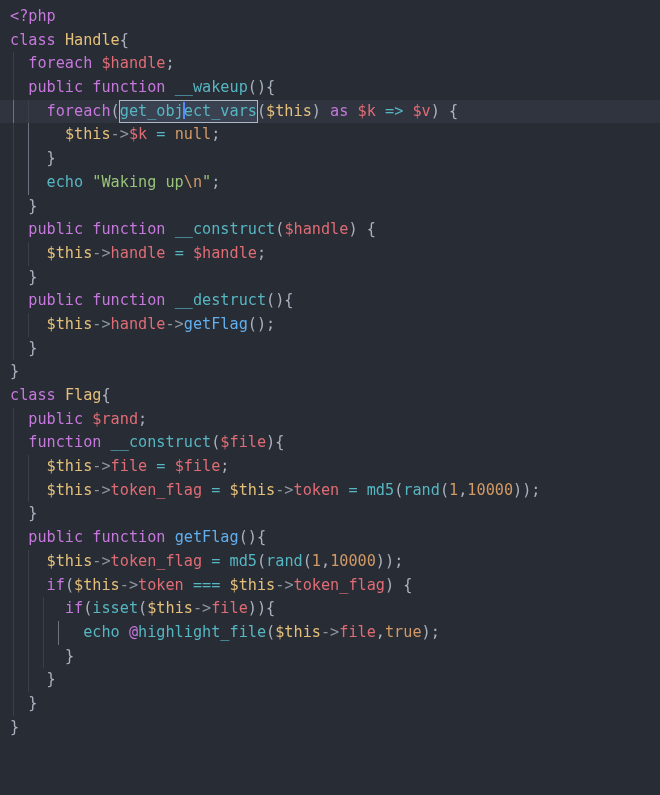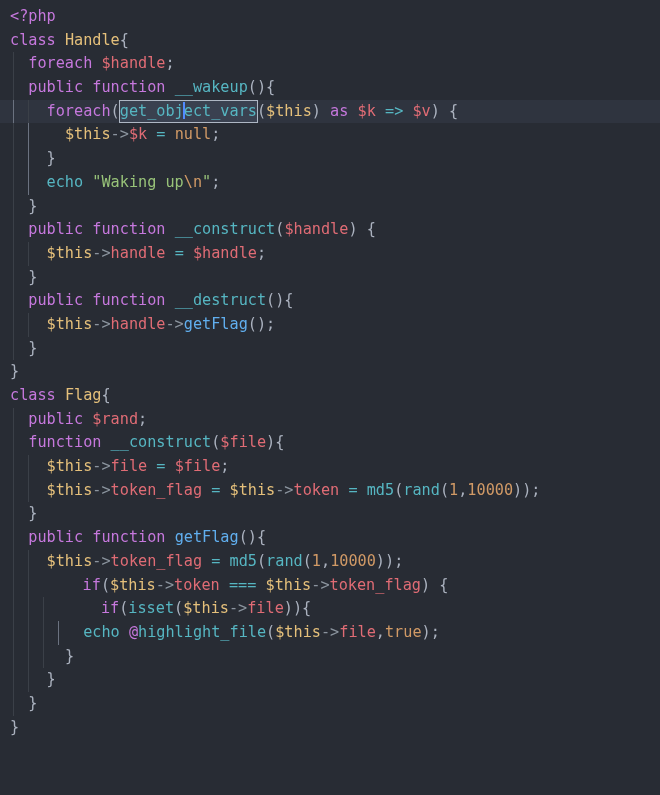--- a/index.html
+++ b/index.html
@@ -55,21 +55,21 @@
     background: #3b4048;
   }
   .guide.active-guide {
     background: #6b7280;
   }
 
   .txt { position: relative; z-index: 2; }
 
   
   .kw        { color: #c678dd; }  
-  .kw2       { color: #c678dd; margin-left: 36px; }  
+  .kw2       { color: #c678dd; }  
   .cls       { color: #e5c07b; }  
   .fn        { color: #61afef; }  
   .magic     { color: #56b6c2; }  
   .builtin   { color: #56b6c2; }  
   .var       { color: #e06c75; }  
   .this      { color: #e5c07b; }  
   .prop      { color: #e06c75; }  
   .arrow     { color: #8b949e; }  
   .punc      { color: #abb2bf; }  
   .op        { color: #56b6c2; }  

